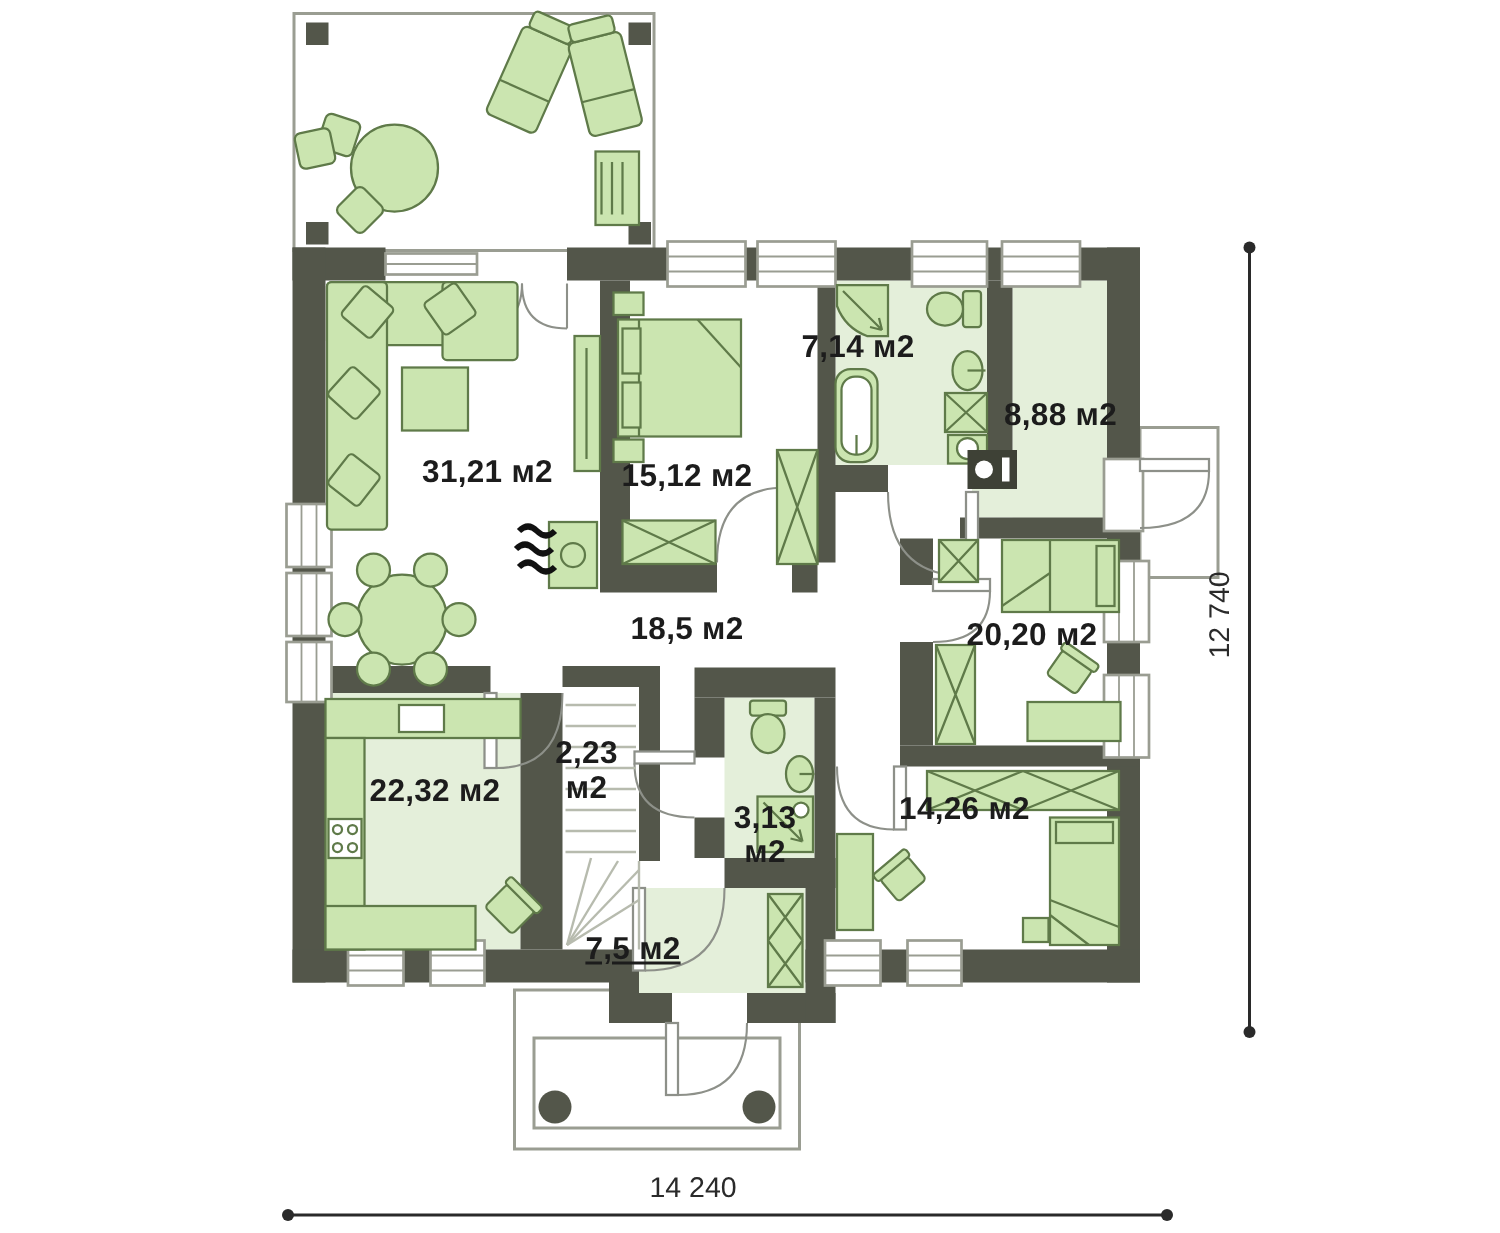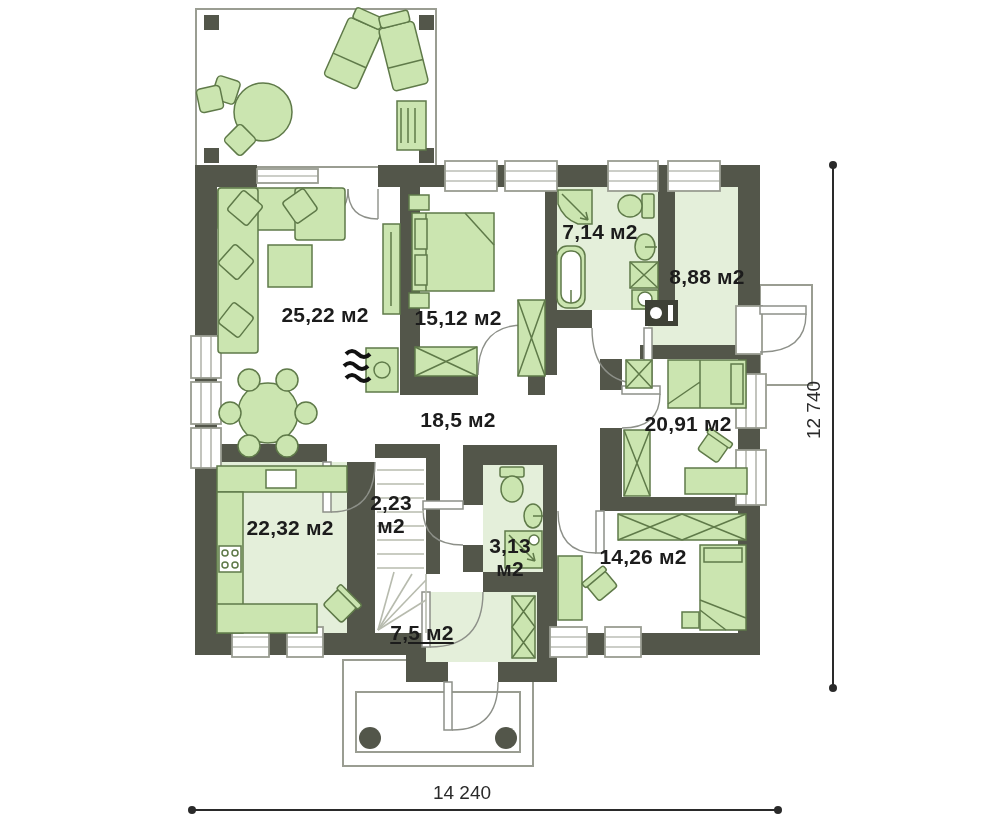--- a/index.html
+++ b/index.html
@@ -444,27 +444,27 @@
     <circle class="dimdot" cx="192" cy="810" r="4"></circle>
     <circle class="dimdot" cx="778" cy="810" r="4"></circle>
   </g>
   <g>
     <line class="dim" x1="833" y1="165" x2="833" y2="688"></line>
     <circle class="dimdot" cx="833" cy="165" r="4"></circle>
     <circle class="dimdot" cx="833" cy="688" r="4"></circle>
   </g>
 </svg>
 
-  <div class="roomlabel" style="left:325px;top:315px;">25,22 м2</div>
+  <div class="roomlabel" style="left:325px;top:315px;">31,21 м2</div>
   <div class="roomlabel" style="left:458px;top:318px;">15,12 м2</div>
-  <div class="roomlabel" style="left:600px;top:232px;">7,14 м2</div>
+  <div class="roomlabel" style="left:572px;top:232px;">7,14 м2</div>
   <div class="roomlabel" style="left:707px;top:277px;">8,88 м2</div>
   <div class="roomlabel" style="left:458px;top:420px;">18,5 м2</div>
-  <div class="roomlabel" style="left:688px;top:424px;">20,91 м2</div>
+  <div class="roomlabel" style="left:688px;top:424px;">20,20 м2</div>
   <div class="roomlabel" style="left:290px;top:528px;">22,32 м2</div>
   <div class="roomlabel wrap" style="left:391px;top:514px;width:58px;">2,23 м2</div>
   <div class="roomlabel wrap" style="left:510px;top:557px;width:58px;">3,13 м2</div>
-  <div class="roomlabel" style="left:643px;top:557px;">14,26 м2</div>
+  <div class="roomlabel" style="left:643px;top:540px;">14,26 м2</div>
   <div class="roomlabel" style="left:422px;top:633px;text-decoration:underline;">7,5 м2</div>
 
   <div class="dimlabel" style="left:462px;top:793px;text-align:center;">14 240</div>
   <div class="dimlabel vert" style="left:814px;top:410px;">12 740</div>
 </div>
 
 </body></html>

